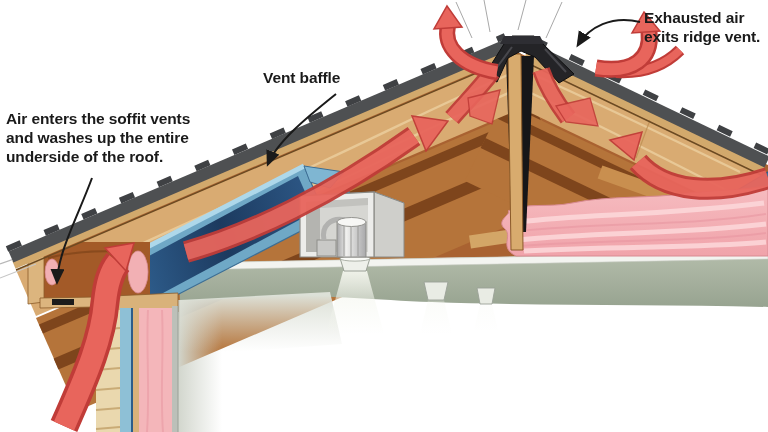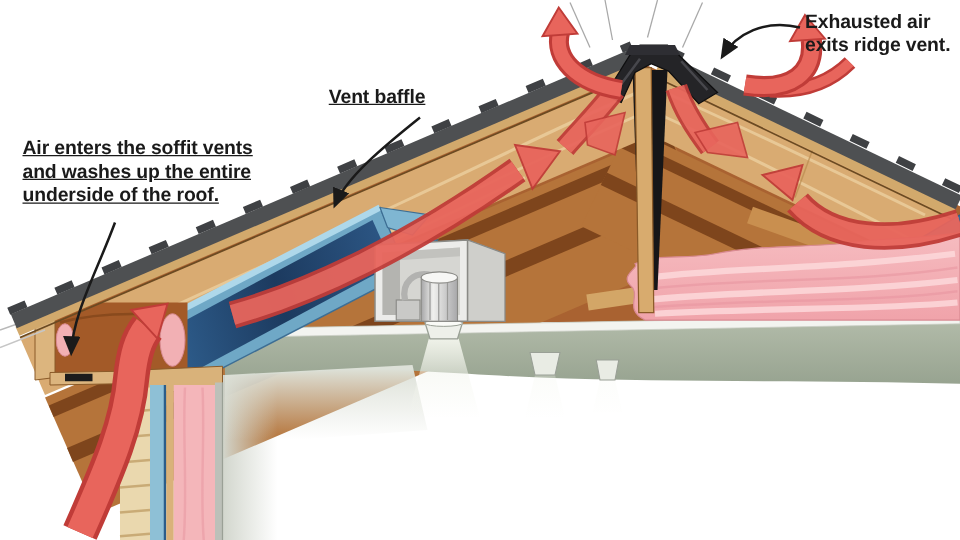--- a/index.html
+++ b/index.html
@@ -1,21 +1,21 @@
 <!DOCTYPE html>
 <html><head>
 <meta charset="utf-8">
 <style>
   html,body{margin:0;padding:0;background:#fff;}
   #stage{position:relative;width:768px;height:432px;overflow:hidden;background:#fff;
          font-family:"Liberation Sans","DejaVu Sans",sans-serif;}
   #art{position:absolute;left:0;top:0;}
   .callout{position:absolute;color:#1a1a1a;font-weight:600;font-size:15.5px;line-height:1.24;letter-spacing:-0.1px;}
-  .callout.soffit{left:18px;top:109px;width:200px;text-decoration:underline;}
-  .callout.baffle{left:263px;top:68px;width:120px;text-decoration:underline;}
+  .callout.soffit{left:6px;top:109px;width:200px;}
+  .callout.baffle{left:263px;top:68px;width:120px;}
   .callout.ridge{left:644px;top:8px;width:126px;}
 </style>
 </head>
 <body>
 
 <div id="stage">
 
 <svg id="art" width="768" height="432" viewBox="0 0 768 432">
   <defs>
     <linearGradient id="slabG" x1="0" y1="252" x2="0" y2="310" gradientUnits="userSpaceOnUse">

